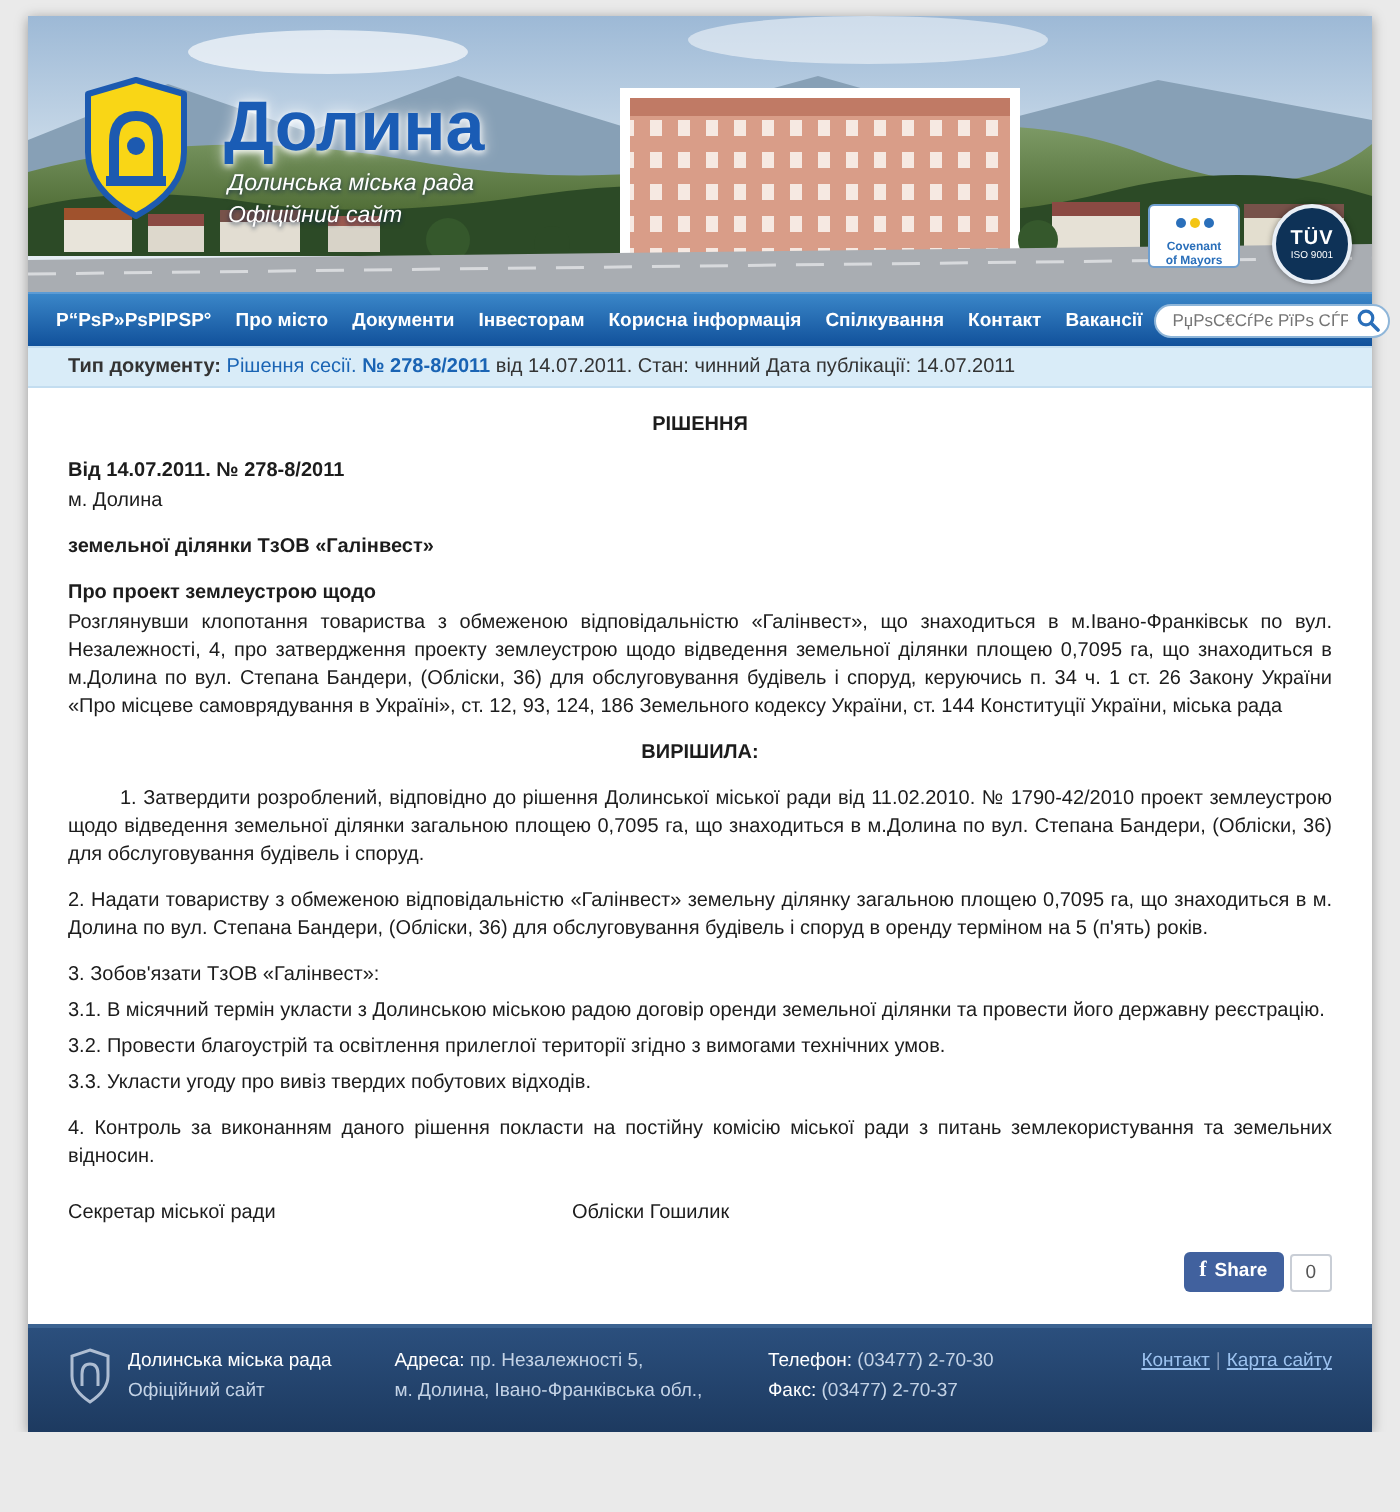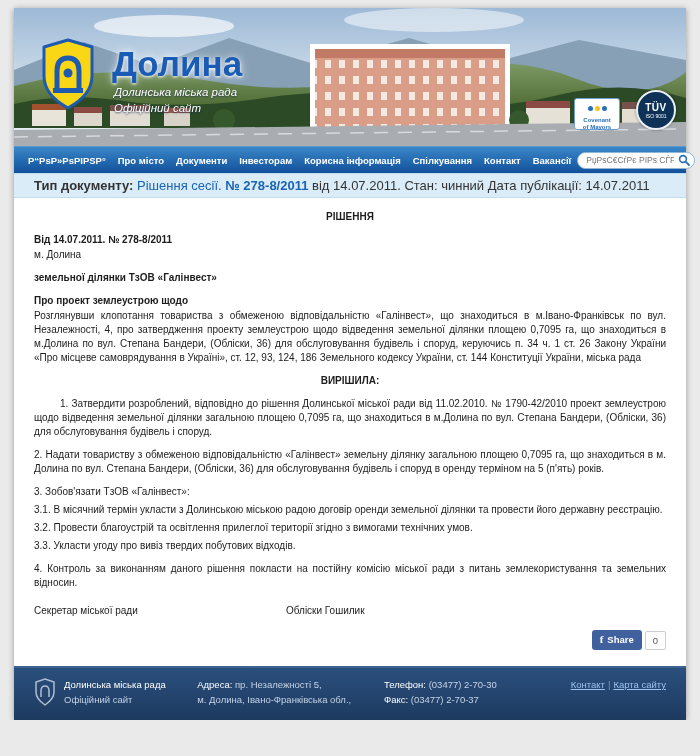--- a/index.html
+++ b/index.html
@@ -8,21 +8,21 @@
   .frame { background: #fff; box-shadow: 0 1px 6px rgba(0,0,0,.35); }
 
   
   .site-header { position: relative; height: 138px; overflow: hidden; }
   .site-header svg.photo { position: absolute; left:0; top:0; width:100%; height:138px; display:block; }
   .logo { position: absolute; left: 26px; top: 30px; }
   .site-title { position: absolute; left: 98px; top: 36px; font-size: 35px; font-weight: bold; color: #1a5cb5;
     text-shadow: 0 1px 3px rgba(255,255,255,.95), 0 0 8px rgba(255,255,255,.8); }
   .site-subtitle { position: absolute; left: 100px; top: 76px; color: #fff; font-style: italic; font-size: 11.5px;
     line-height: 1.4; text-shadow: 0 1px 2px rgba(20,40,70,.85); }
-  .badges { position: absolute; right: 10px; bottom: 16px; display: flex; align-items: flex-end; gap: 16px; }
+  .badges { position: absolute; right: 10px; bottom: 4px; display: flex; align-items: flex-start; gap: 16px; }
   .badge-cov { width: 46px; height: 32px; background: #fff; border: 1px solid #6f9fd0; border-radius: 3px;
     display: flex; flex-direction: column; align-items: center; justify-content: center; gap: 2px; cursor: pointer; }
   .cov-figs span { display: inline-block; width: 5px; height: 5px; border-radius: 50%; margin: 0 1px; }
   .cov-figs .f1, .cov-figs .f3 { background: #2a6fba; }
   .cov-figs .f2 { background: #f3c514; }
   .cov-text { font-size: 6px; color: #2a6fba; font-weight: bold; line-height: 1.15; text-align: center; }
   .badge-tuv { width: 40px; height: 40px; border-radius: 50%; background: #0e3257; border: 2px solid #e9eff6;
     color: #fff; display: flex; flex-direction: column; align-items: center; justify-content: center;
     box-shadow: 0 0 3px rgba(0,0,0,.4); cursor: pointer; }
   .tuv-top { font-size: 10px; font-weight: bold; letter-spacing: .5px; }
@@ -34,21 +34,21 @@
   .nav-item { color: #fff; font-size: 9.5px; font-weight: bold; padding: 0 6px; text-decoration: none;
     white-space: nowrap; cursor: pointer; text-align: right; }
   .search { margin-left: auto; position: relative; display: flex; align-items: center; }
   .search input { width: 118px; height: 17px; border: 1px solid #8fb6d9; border-radius: 9px; font-size: 8.5px;
     padding: 0 20px 0 8px; color: #777; outline: none; font-family: inherit; }
   .search-icon { position: absolute; right: 5px; cursor: pointer; }
 
   
   .page-title { margin: 0; padding: 12px 20px 8px; font-size: 16.5px; line-height: 1.3; color: #1a64b4; font-weight: bold; }
   .meta-bar { background: #d9ecf8; border-top: 1px solid #c3ddf0; border-bottom: 1px solid #c3ddf0;
-    padding: 4px 20px; font-size: 13px; color: #333; }
+    padding: 4px 20px; font-size: 10px; color: #333; }
   .meta-bar .m-label { font-weight: bold; }
   .meta-bar a { color: #1a64b4; text-decoration: none; cursor: pointer; }
   .meta-bar a.bold { font-weight: bold; }
 
   
   .doc { padding: 12px 20px 4px; font-size: 10px; line-height: 1.4; color: #1c1c1c; }
   .doc p { margin: 0 0 9px; }
   .doc p.tight { margin: 0 0 4px; }
   .doc .center { text-align: center; }
   .doc .bold { font-weight: bold; }

